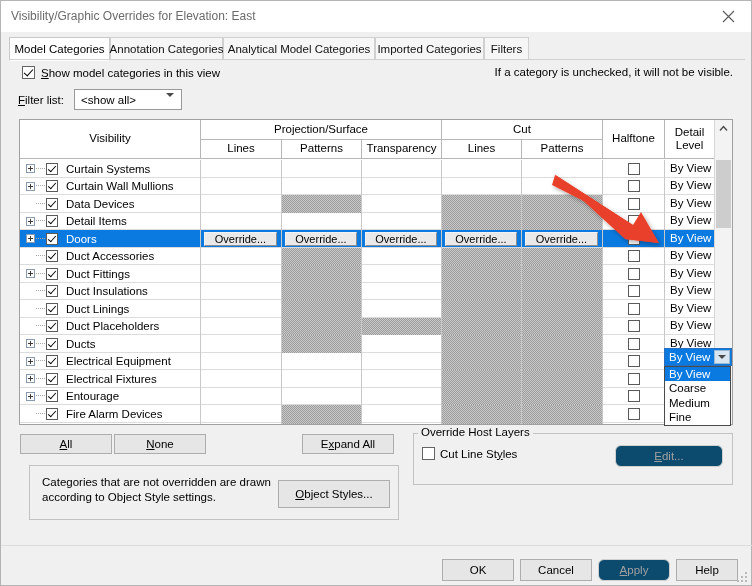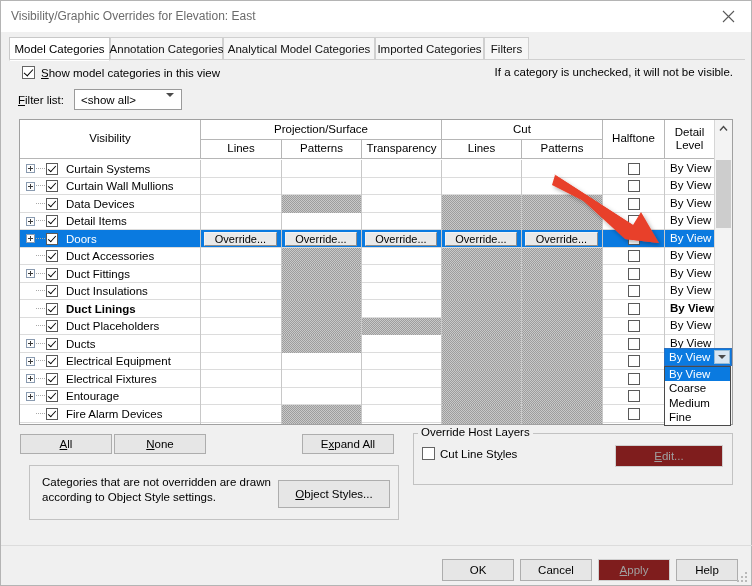--- a/index.html
+++ b/index.html
@@ -326,21 +326,21 @@
   
   .btn {
     position: absolute;
     box-sizing: border-box;
     border: 1px solid #adadad;
     background: #e6e6e6;
     font-size: 11.5px;
     display: flex; align-items: center; justify-content: center;
     color: #000;
   }
-  .btn.disabled { color: #a0a0a0; border-color: #cfcfcf; background:#7f1d1d; }
+  .btn.disabled { color: #a0a0a0; border-color: #cfcfcf; background:#0c4a6e;border-radius:6px; }
 
   #left-note {
     position: absolute; left: 28px; top: 464px;
     width: 370px; height: 55px;
     border: 1px solid #c2c2c2;
     background: #f0f0f0;
     box-sizing: border-box;
   }
   #note-l1 { position: absolute; left: 12px; top: 10px; font-size: 11.5px; }
   #note-l2 { position: absolute; left: 12px; top: 25px; font-size: 11.5px; }
@@ -608,21 +608,21 @@
           <div class="cell" style="left: 342px; width: 80px;"></div>
           <div class="cell shaded" style="left: 422px; width: 80px;"></div>
           <div class="cell shaded" style="left: 502px; width: 81px;"></div>
           <div class="cell" style="left: 583px; width: 62px;">
             <span class="halfchk"></span>
           </div>
           <div class="cell" style="left: 645px; width: 49px; border-right: none;">
             <span class="dlabel">By View</span>
           </div>
         </div>
-        <div class="trow" style="top: 140px; font-weight: bold;">
+        <div class="trow" style="top: 140px;">
           <div class="namecell">
             <span class="expander none"></span>
             <span class="treeline"></span>
             <span class="rowchk"></span>
             <span class="rowname">Duct Linings</span>
           </div>
           <div class="cell" style="left: 181px; width: 81px;"></div>
           <div class="cell shaded" style="left: 262px; width: 80px;"></div>
           <div class="cell" style="left: 342px; width: 80px;"></div>
           <div class="cell shaded" style="left: 422px; width: 80px;"></div>

